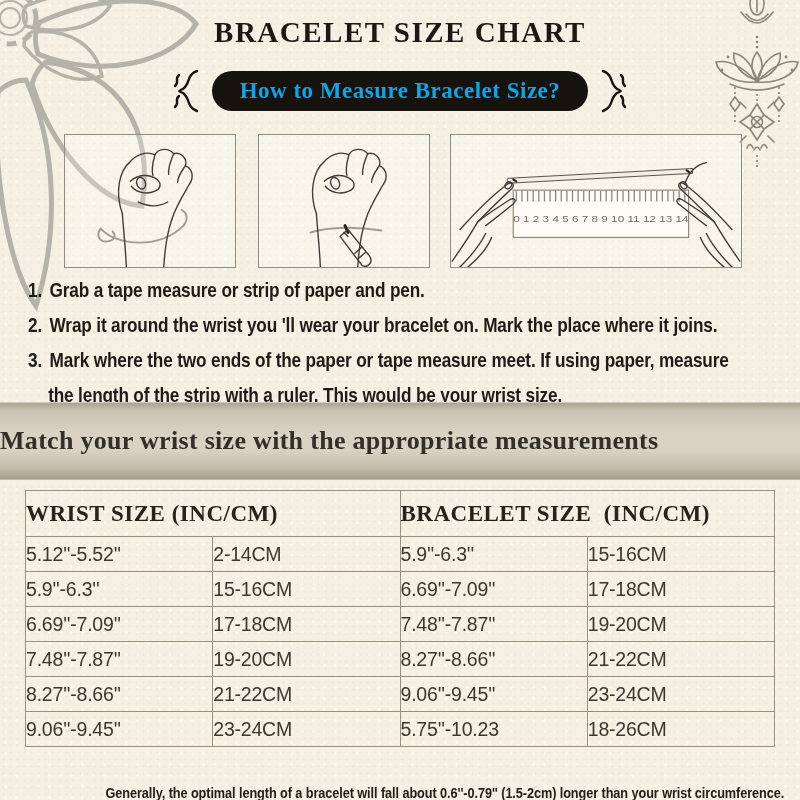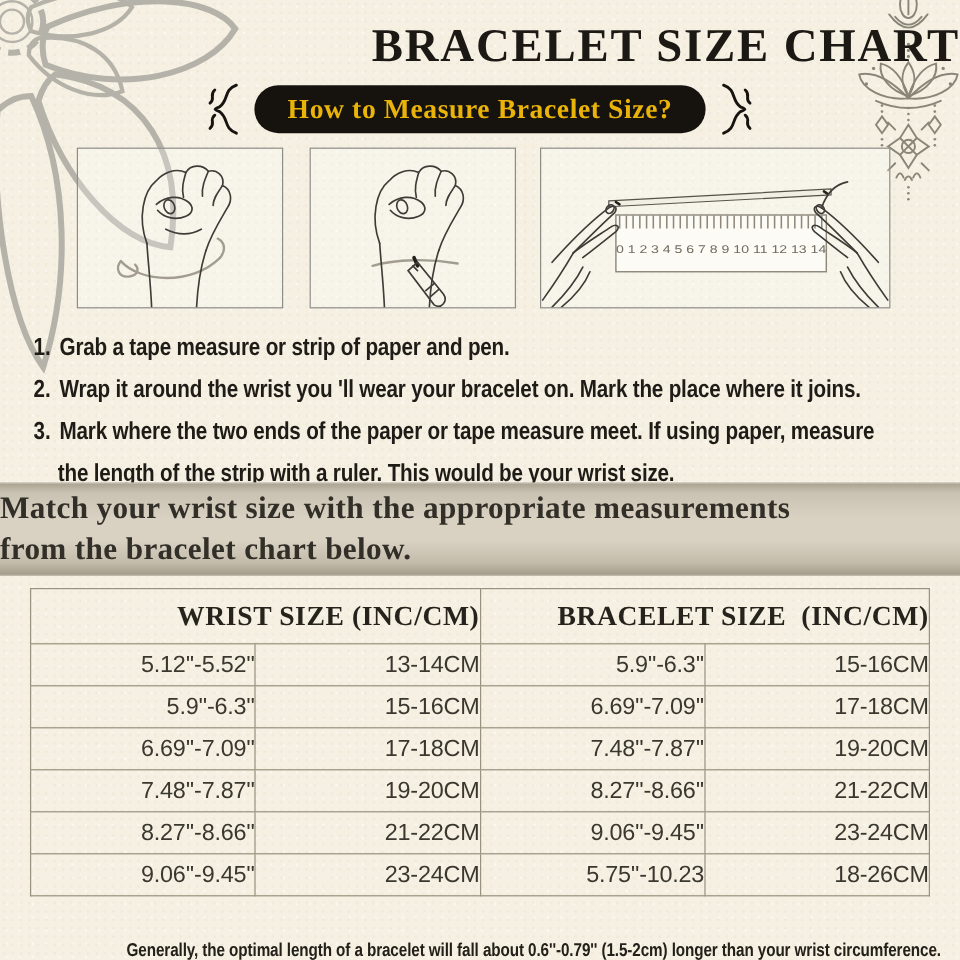--- a/index.html
+++ b/index.html
@@ -12,36 +12,36 @@
     background-size:7px 7px, 11px 11px;
     font-family:"Liberation Sans", sans-serif;
     color:#23201a;
   }
   svg{display:block;}
   
   .mandala{position:absolute; left:-8px; top:-12px;}
   .ornament{position:absolute; left:700px; top:0;}
   
   .title{
-    position:absolute; top:16px; left:0; right:0; text-align:right;
+    position:absolute; top:16px; left:0; right:0; text-align:center;
     font-family:"Liberation Serif", serif; font-weight:700;
-    font-size:39px; letter-spacing:1.5px; color:#1c1915;
+    font-size:29px; letter-spacing:1.5px; color:#1c1915;
   }
   
   .pill-row{
     position:absolute; top:68px; left:0; right:0;
     display:flex; justify-content:center; align-items:center; gap:10px;
   }
   .pill{
-    background:#16130f; color:#eab308; border-radius:21px;
+    background:#16130f; color:#0ea5e9; border-radius:21px;
     padding:7px 28px; font-family:"Liberation Serif", serif;
     font-weight:700; font-size:23px; letter-spacing:.5px; white-space:nowrap;
   }
   
-  .boxes{position:absolute; top:123px; left:64px; display:flex;}
+  .boxes{position:absolute; top:134px; left:64px; display:flex;}
   .illus-box{
     border:1px solid #8d8d88; height:134px; box-sizing:border-box;
     background:rgba(255,255,255,.25);
   }
   .box1,.box2{width:172px;}
   .box1{margin-right:22px;} .box2{margin-right:20px;}
   .box3{width:292px;}
   
   .instructions{
     position:absolute; top:272px; left:28px; width:940px;
@@ -59,21 +59,21 @@
     display:flex; flex-direction:column; justify-content:center; align-items:flex-start;
     font-family:"Liberation Serif", serif; font-weight:700;
     font-size:26px; line-height:34px; color:#322f28; letter-spacing:.3px;
   }
   
   .size-table{
     position:absolute; top:490px; left:25px; width:750px;
     border-collapse:collapse; table-layout:fixed;
   }
   .size-table th,.size-table td{
-    border:1px solid #97917e; text-align:right; padding:0; box-sizing:border-box;
+    border:1px solid #97917e; text-align:left; padding:0; box-sizing:border-box;
   }
   .size-table th{
     height:46px; font-family:"Liberation Serif", serif; font-weight:700;
     font-size:23px; letter-spacing:.5px; color:#26231c;
   }
   .size-table td{
     height:35px; font-size:19.5px; font-weight:400;
     letter-spacing:-.2px; color:#3a372f;
   }
   
@@ -239,40 +239,39 @@
     <div class="instr-line">
       <span class="num">3.</span><span>Mark where the two ends of the paper or tape measure meet. If using paper, measure</span>
     </div>
     <div class="instr-line cont">
       <span>the length of the strip with a ruler. This would be your wrist size.</span>
     </div>
   </div>
 
   <div class="banner">
     <div>Match your wrist size with the appropriate measurements</div>
-    <div>from the bracelet chart below.</div>
   </div>
 
   <table class="size-table">
     <colgroup>
         <col style="width:25%">
         <col style="width:25%">
         <col style="width:25%">
         <col style="width:25%">
       </colgroup>
     <thead>
       <tr>
         <th colspan="2">WRIST SIZE (INC/CM)</th>
         <th colspan="2">BRACELET SIZE&nbsp;&nbsp;(INC/CM)</th>
       </tr>
     </thead>
     <tbody>
       <tr>
         <td>5.12''-5.52''</td>
-        <td>13-14CM</td>
+        <td>2-14CM</td>
         <td>5.9''-6.3''</td>
         <td>15-16CM</td>
       </tr>
       <tr>
         <td>5.9''-6.3''</td>
         <td>15-16CM</td>
         <td>6.69''-7.09''</td>
         <td>17-18CM</td>
       </tr>
       <tr>

